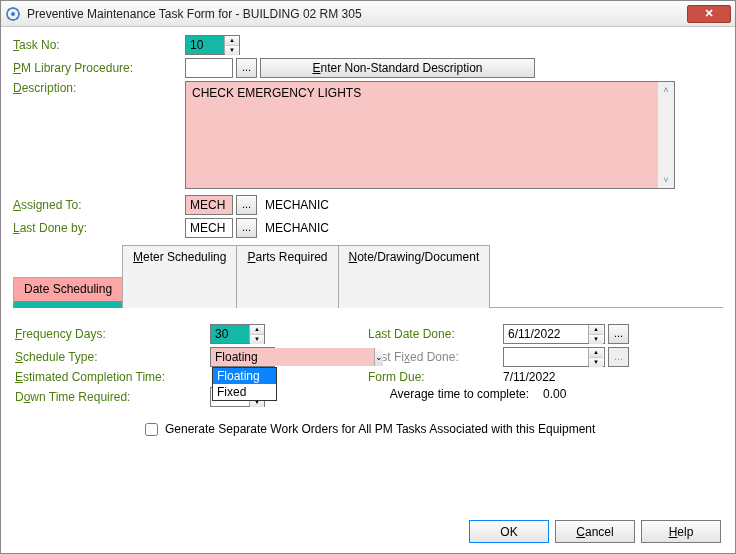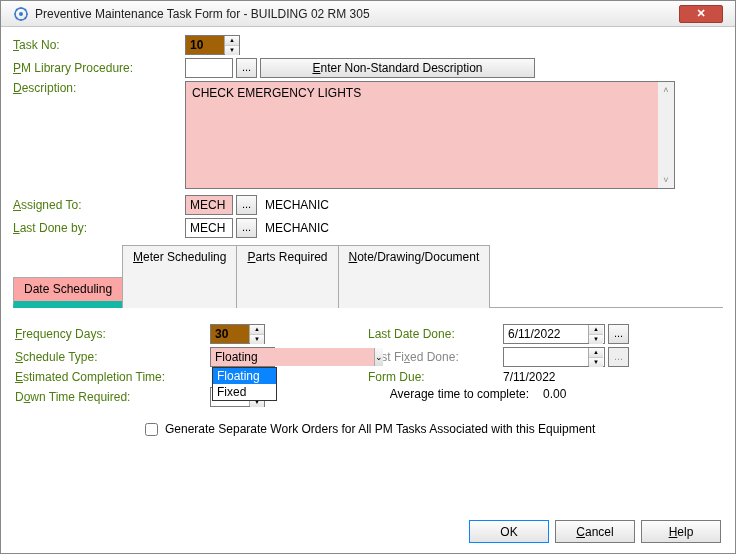--- a/index.html
+++ b/index.html
@@ -13,21 +13,21 @@
     overflow: hidden;
     border: 1px solid #888;
     position: relative;
   }
   .titlebar {
     height: 26px;
     background: linear-gradient(to bottom, #fdfdfd, #e8e8e8);
     border-bottom: 1px solid #c5c5c5;
     display: flex;
     align-items: center;
-    padding: 0 12px;
+    padding: 0 4px;
   }
   .titlebar .icon {
     width: 16px; height: 16px;
     margin-right: 6px;
   }
   .titlebar .title {
     flex: 1;
     color: #222;
     font-size: 12px;
   }
@@ -53,21 +53,21 @@
   .lbl {
     width: 172px;
     color: #4d7c0f;
   }
   .spinner {
     display: inline-flex;
     border: 1px solid #7a7a7a;
     height: 20px;
     background: #fff;
   }
-  .spinner.pink input { background: #a16207; font-weight: bold; }
+  .spinner.pink input { background: #14b8a6; }
   .spinner input {
     border: none;
     outline: none;
     width: 38px;
     padding: 0 4px;
     font: inherit;
   }
   .spinner .arrows {
     width: 15px;
     display: flex;

